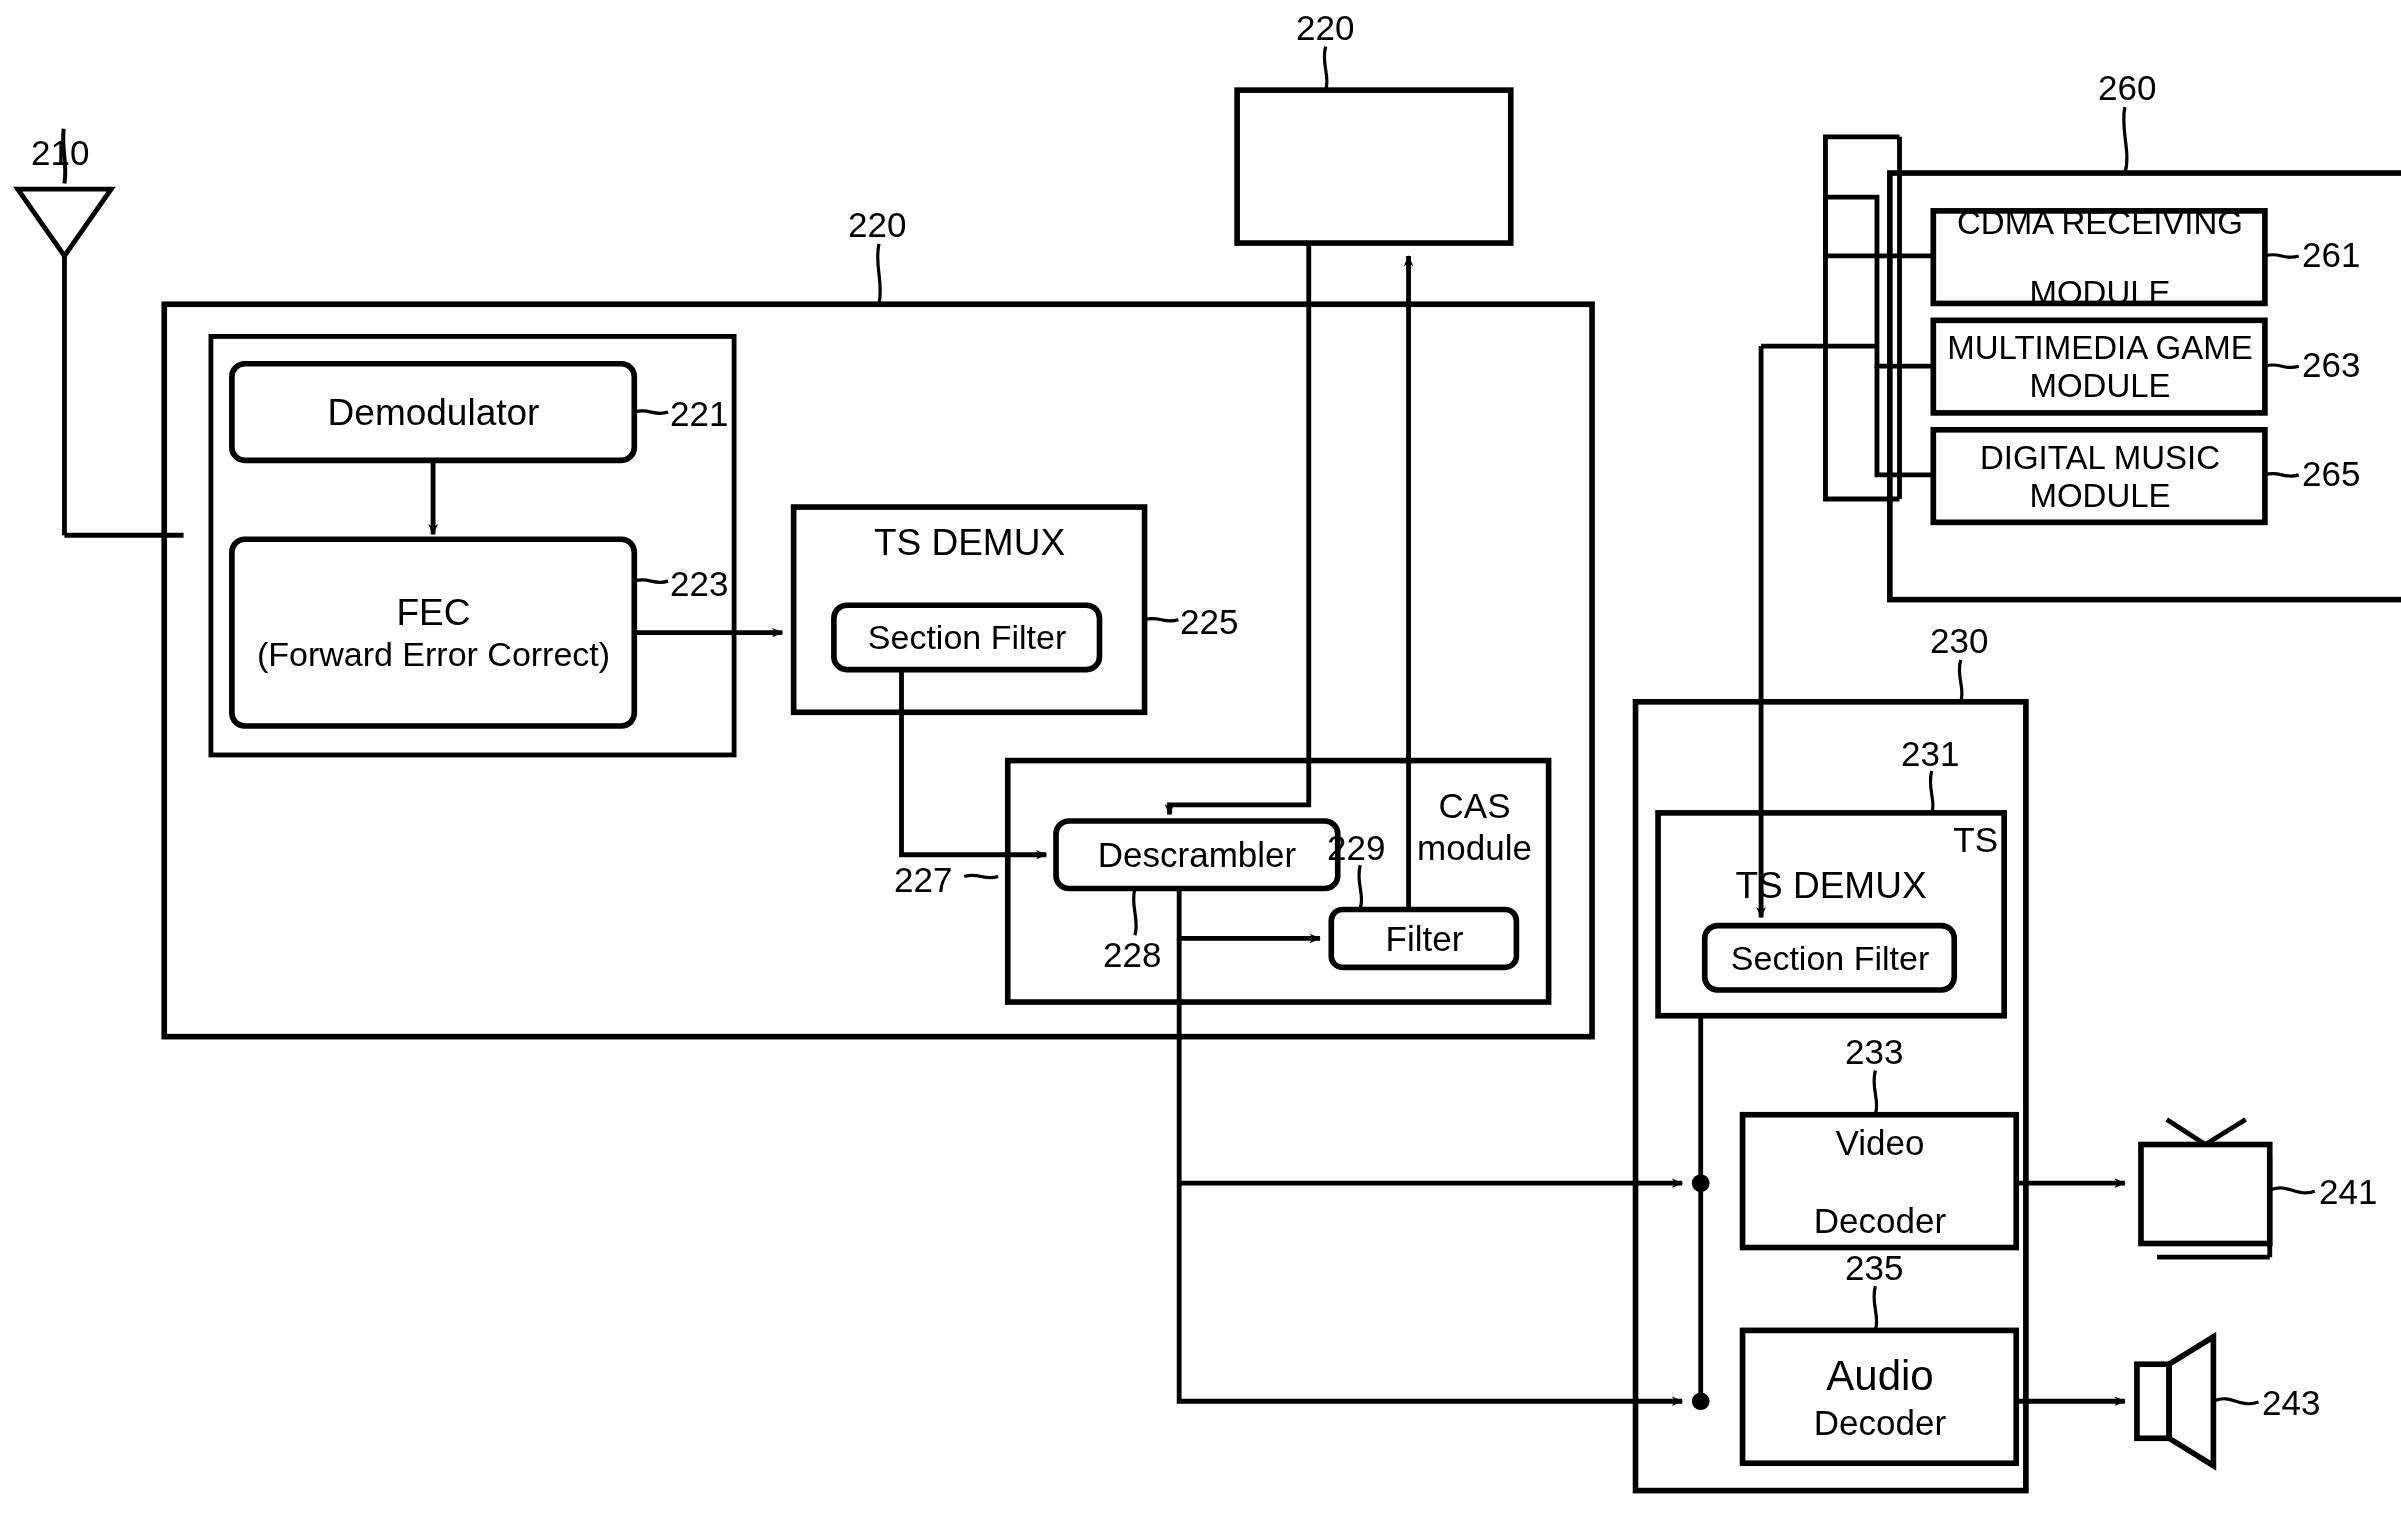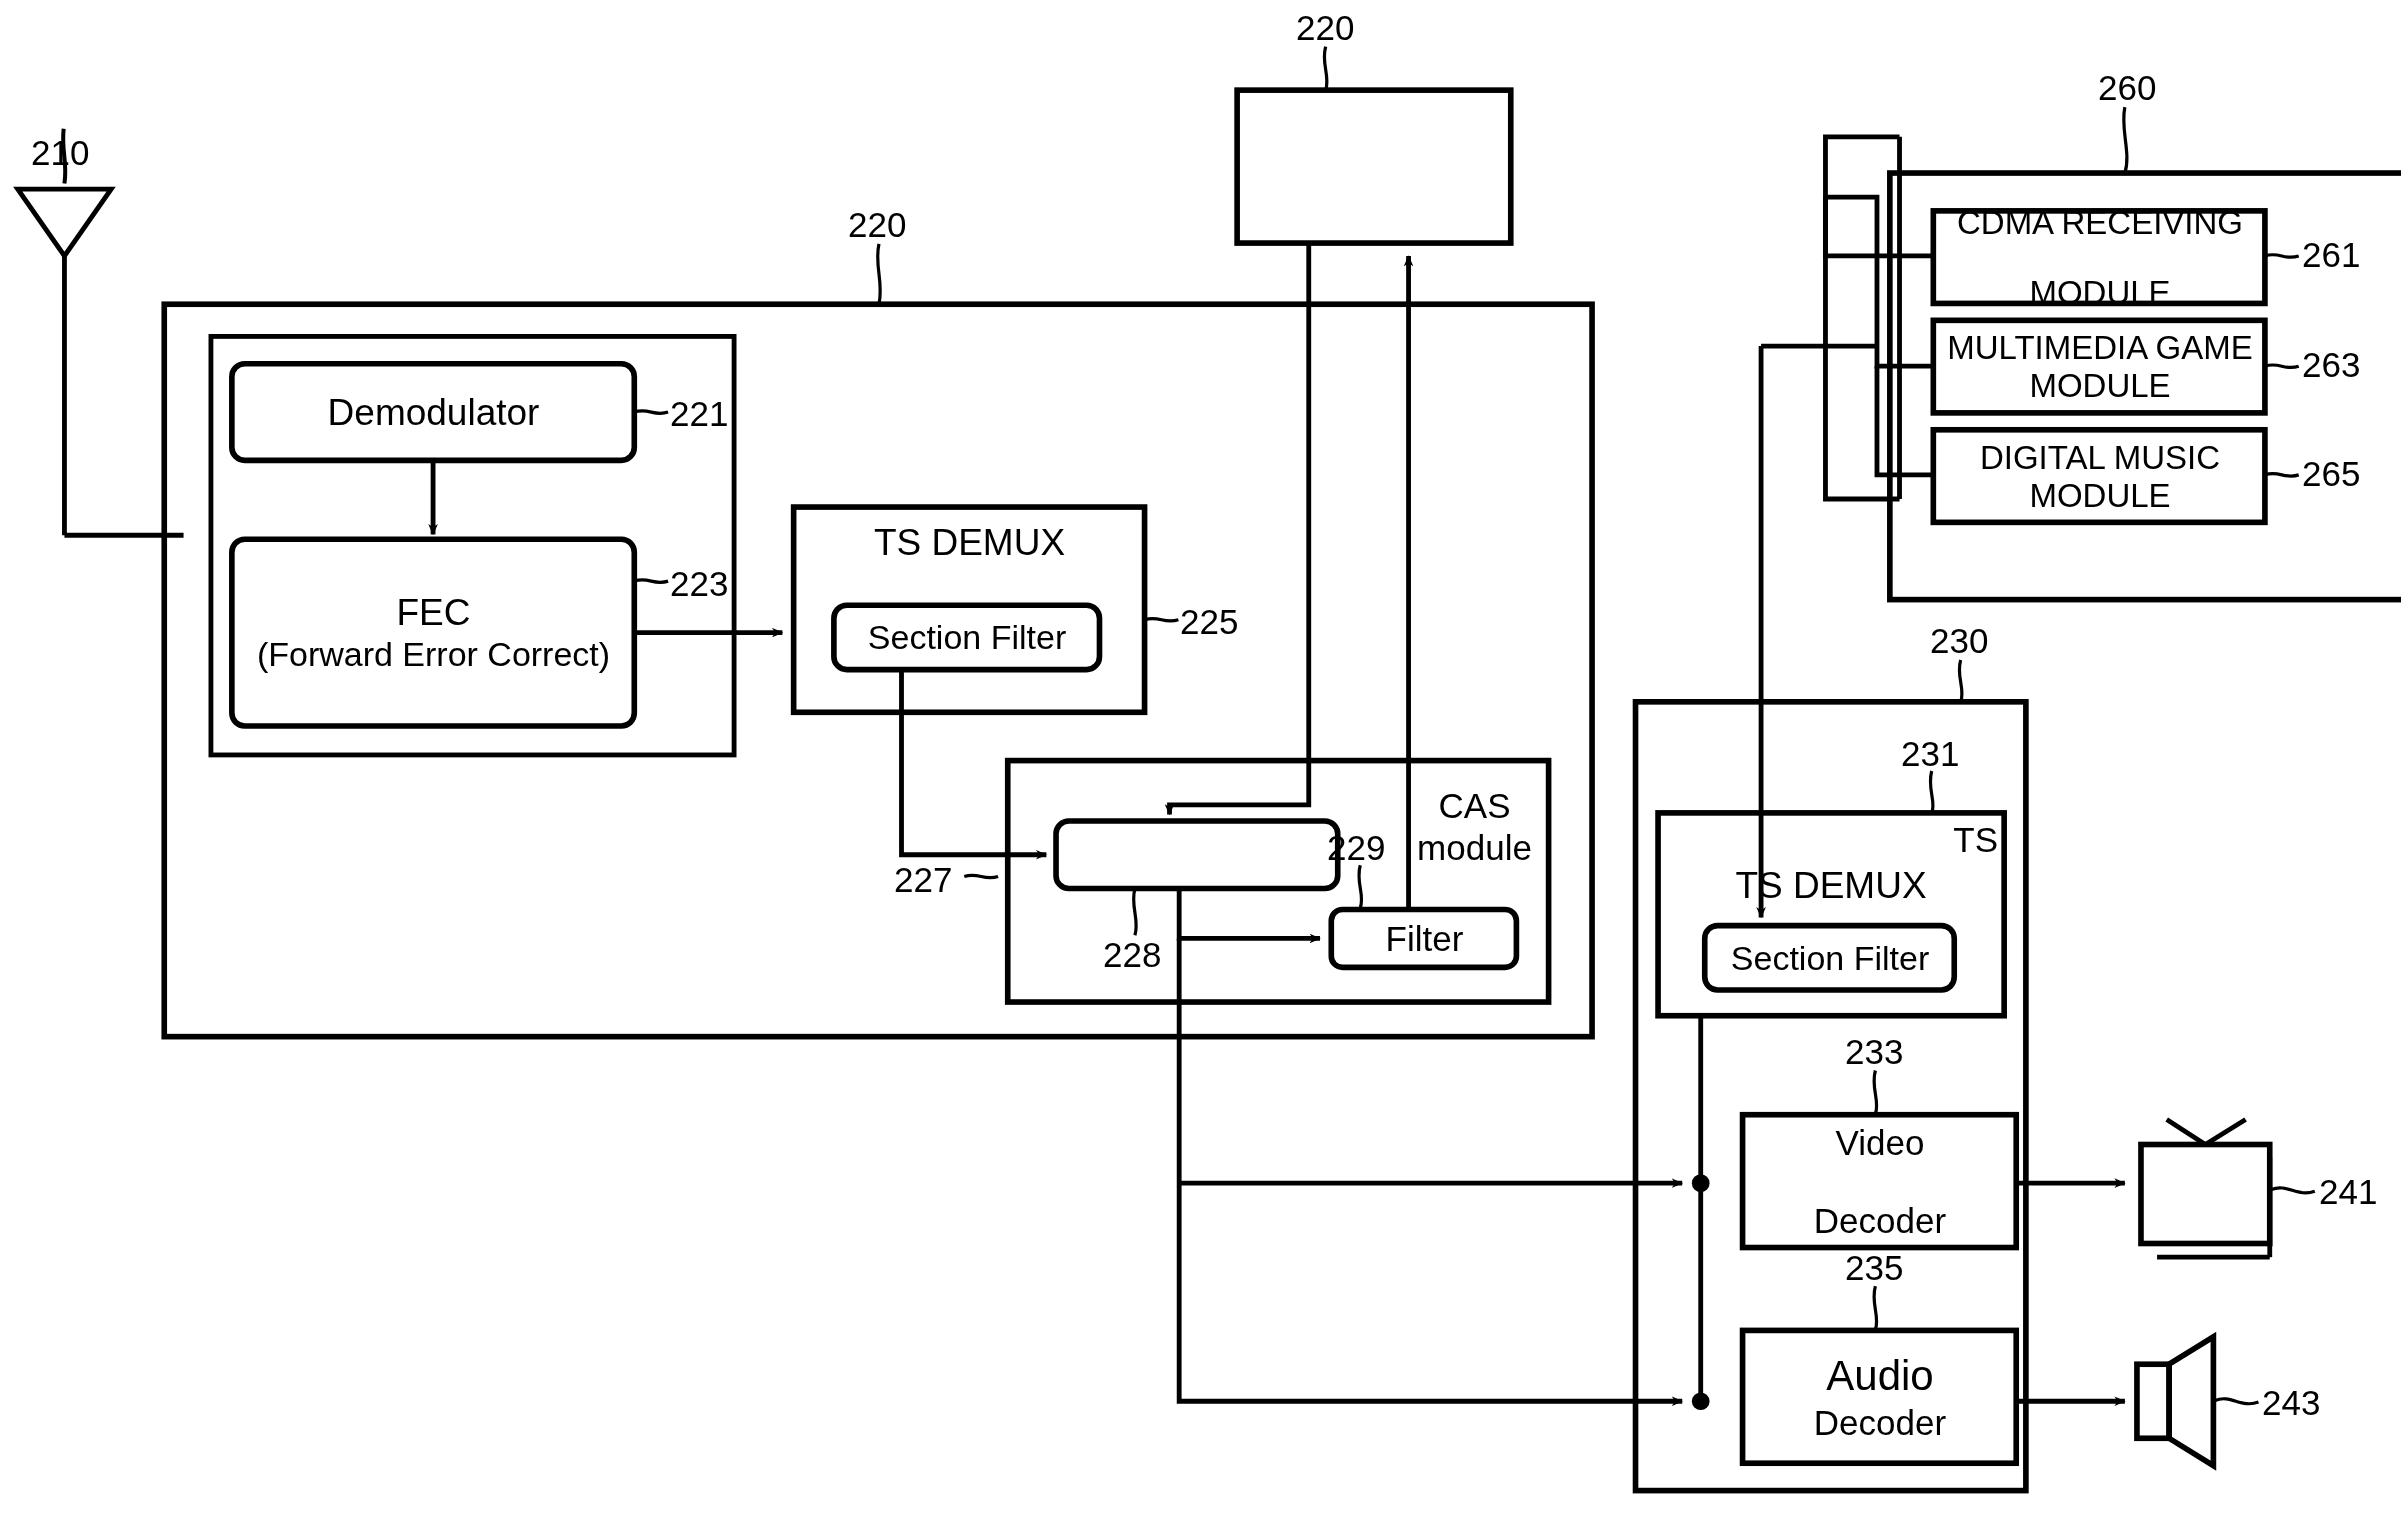--- a/index.html
+++ b/index.html
@@ -158,20 +158,21 @@
   </div>
 
   <div style="position:absolute;left:794px;top:522px;width:351px;text-align:center;font-size:37px;">TS DEMUX</div>
   <div style="position:absolute;left:834px;top:605px;width:266px;height:64px;display:flex;align-items:center;justify-content:center;font-size:34px;">Section Filter</div>
 
   <div style="position:absolute;left:1410px;top:773px;width:129px;text-align:center;line-height:1.2;margin-top:12px;">
     <div style="font-size:35px;">CAS</div>
     <div style="font-size:35px;">module</div>
   </div>
 
+  <div style="position:absolute;left:1056px;top:821px;width:282px;height:68px;display:flex;align-items:center;justify-content:center;font-size:35px;">Descrambler</div>
 
   <div style="position:absolute;left:1332px;top:910px;width:185px;height:58px;display:flex;align-items:center;justify-content:center;font-size:35px;">Filter</div>
 
 
   <div style="position:absolute;left:1924px;top:820px;width:74px;text-align:right;font-size:35px;">TS</div>
   <div style="position:absolute;left:1658px;top:865px;width:346px;text-align:center;font-size:37px;">TS DEMUX</div>
   <div style="position:absolute;left:1705px;top:926px;width:250px;height:64px;display:flex;align-items:center;justify-content:center;font-size:34px;">Section Filter</div>
 
   <div style="position:absolute;left:1743px;top:1115px;width:274px;height:133px;display:flex;flex-direction:column;align-items:center;justify-content:center;line-height:1.2;gap:36px;">
     <span style="font-size:35px;">Video</span>

